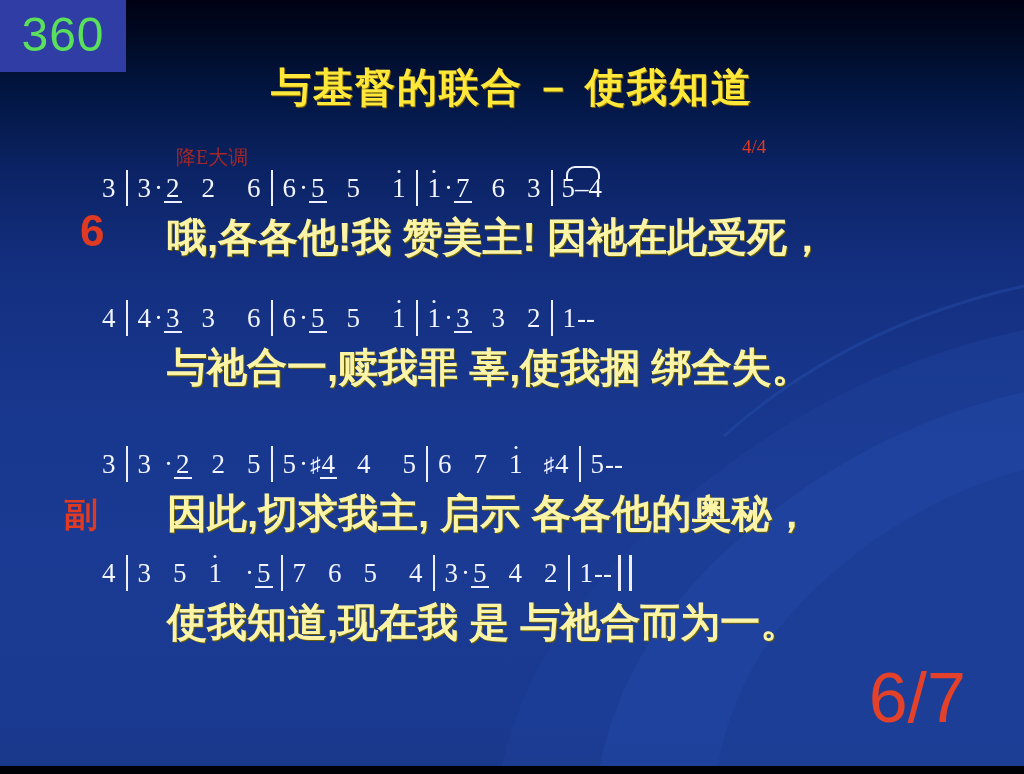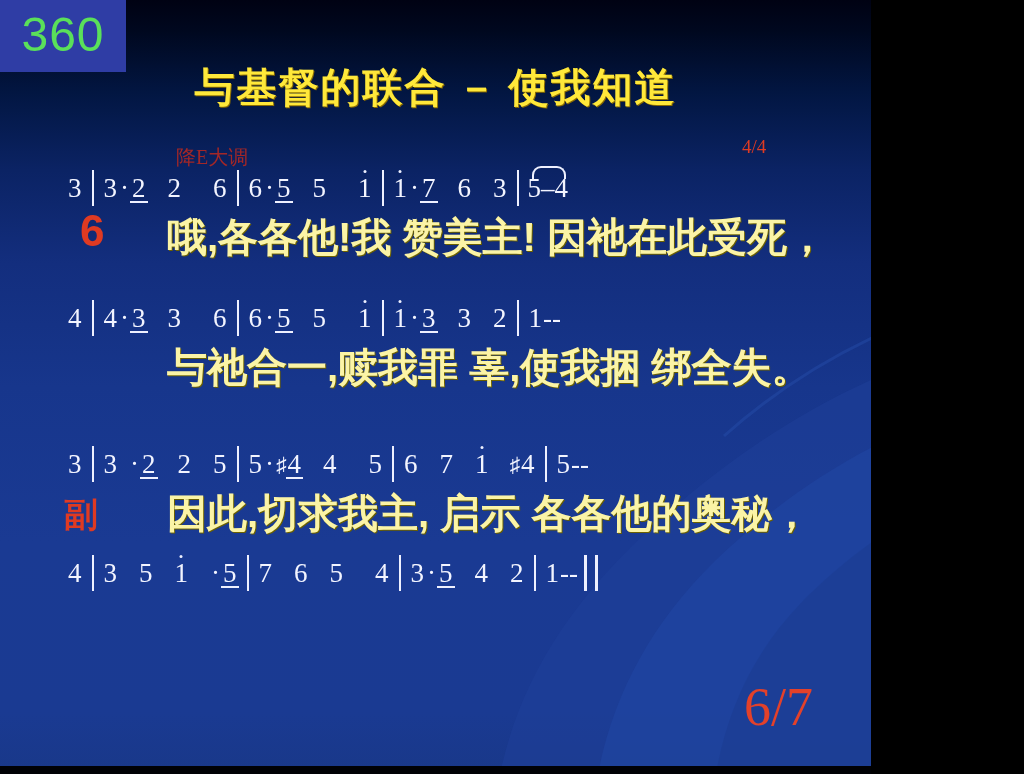--- a/index.html
+++ b/index.html
@@ -5,21 +5,21 @@
 <style>
   html,body{margin:0;padding:0;}
   body{
     width:1024px;height:774px;overflow:hidden;
     background:#000;
     font-family:"Liberation Sans", sans-serif;
   }
 
   
   #slide{
-    position:relative;width:871px;height:774px;overflow:hidden;
+    position:relative;width:1024px;height:774px;overflow:hidden;
     background:
       linear-gradient(to bottom,
         #000213 0%,
         #00081f 4%,
         #021642 12%,
         #0b2364 22%,
         #132e7e 34%,
         #17368c 50%,
         #1a3a93 70%,
         #1a3a92 92%,
@@ -70,35 +70,35 @@
   
   #timesig{
     position:absolute;left:742px;top:136px;
     font-family:"Liberation Serif", serif;
     font-size:19px;color:#e03b22;z-index:12;
   }
 
   
   #pageind{
     position:absolute;right:58px;bottom:36px;
-    font-family:Liberation Serif, serif;
-    font-size:54px;color:#e3412a;z-index:12;
+    font-family:Liberation Sans, sans-serif;
+    font-size:70px;color:#e3412a;z-index:12;
   }
 
   
   .stanza{position:absolute;left:0;right:0;z-index:11;}
   #stanza-0{top:168px;}
   #stanza-1{top:298px;}
   #stanza-2{top:444px;}
   #stanza-3{top:553px;}
 
   
   .notation{
     position:relative;height:40px;
-    padding-left:67px;
+    padding-left:101px;
     font-family:"Liberation Serif", serif;
     color:#f2f4ff;font-size:27px;line-height:40px;
     white-space:nowrap;
   }
   .notation .bar{
     display:inline-block;width:2px;height:36px;
     background:#eef0ff;vertical-align:-9px;
     margin:0 9px;
   }
   .notation .bar.dbl{
@@ -194,17 +194,21 @@
   <div class="stanza" id="stanza-2">
     <div class="notation"><span class="n">3</span><span class="bar"></span><span class="n">3</span><span class="sp s1"></span><span class="dot">·</span><span class="n u">2</span><span class="sp s2"></span><span class="n">2</span><span class="sp s2"></span><span class="n">5</span><span class="bar"></span><span class="n">5</span><span class="dot">·</span><span><span class="sharp">♯</span><span class="n u">4</span></span><span class="sp s2"></span><span class="n">4</span><span class="sp s3"></span><span class="n">5</span><span class="bar"></span><span class="n">6</span><span class="sp s2"></span><span class="n">7</span><span class="sp s2"></span><span class="n hi">1</span><span class="sp s2"></span><span><span class="sharp">♯</span><span class="n">4</span></span><span class="bar"></span><span class="n">5</span><span class="dash">--</span></div>
     <div class="lyricrow">
       <span class="marker cn">副</span>
       <span class="text">因此,切求我主, 启示 各各他的奥秘，</span>
     </div>
   </div>
 
   <div class="stanza" id="stanza-3">
     <div class="notation"><span class="n">4</span><span class="bar"></span><span class="n">3</span><span class="sp s2"></span><span class="n">5</span><span class="sp s2"></span><span class="n hi">1</span><span class="sp s2"></span><span class="dot">·</span><span class="n u">5</span><span class="bar"></span><span class="n">7</span><span class="sp s2"></span><span class="n">6</span><span class="sp s2"></span><span class="n">5</span><span class="sp s3"></span><span class="n">4</span><span class="bar"></span><span class="n">3</span><span class="dot">·</span><span class="n u">5</span><span class="sp s2"></span><span class="n">4</span><span class="sp s2"></span><span class="n">2</span><span class="bar"></span><span class="n">1</span><span class="dash">--</span><span class="bar dbl"></span></div>
+    <div class="lyricrow">
+      <span class="marker"></span>
+      <span class="text">使我知道,现在我 是 与祂合而为一。</span>
+    </div>
   </div>
 
   <div id="pageind">6/7</div>
 
 </div>
 
 </body></html>

